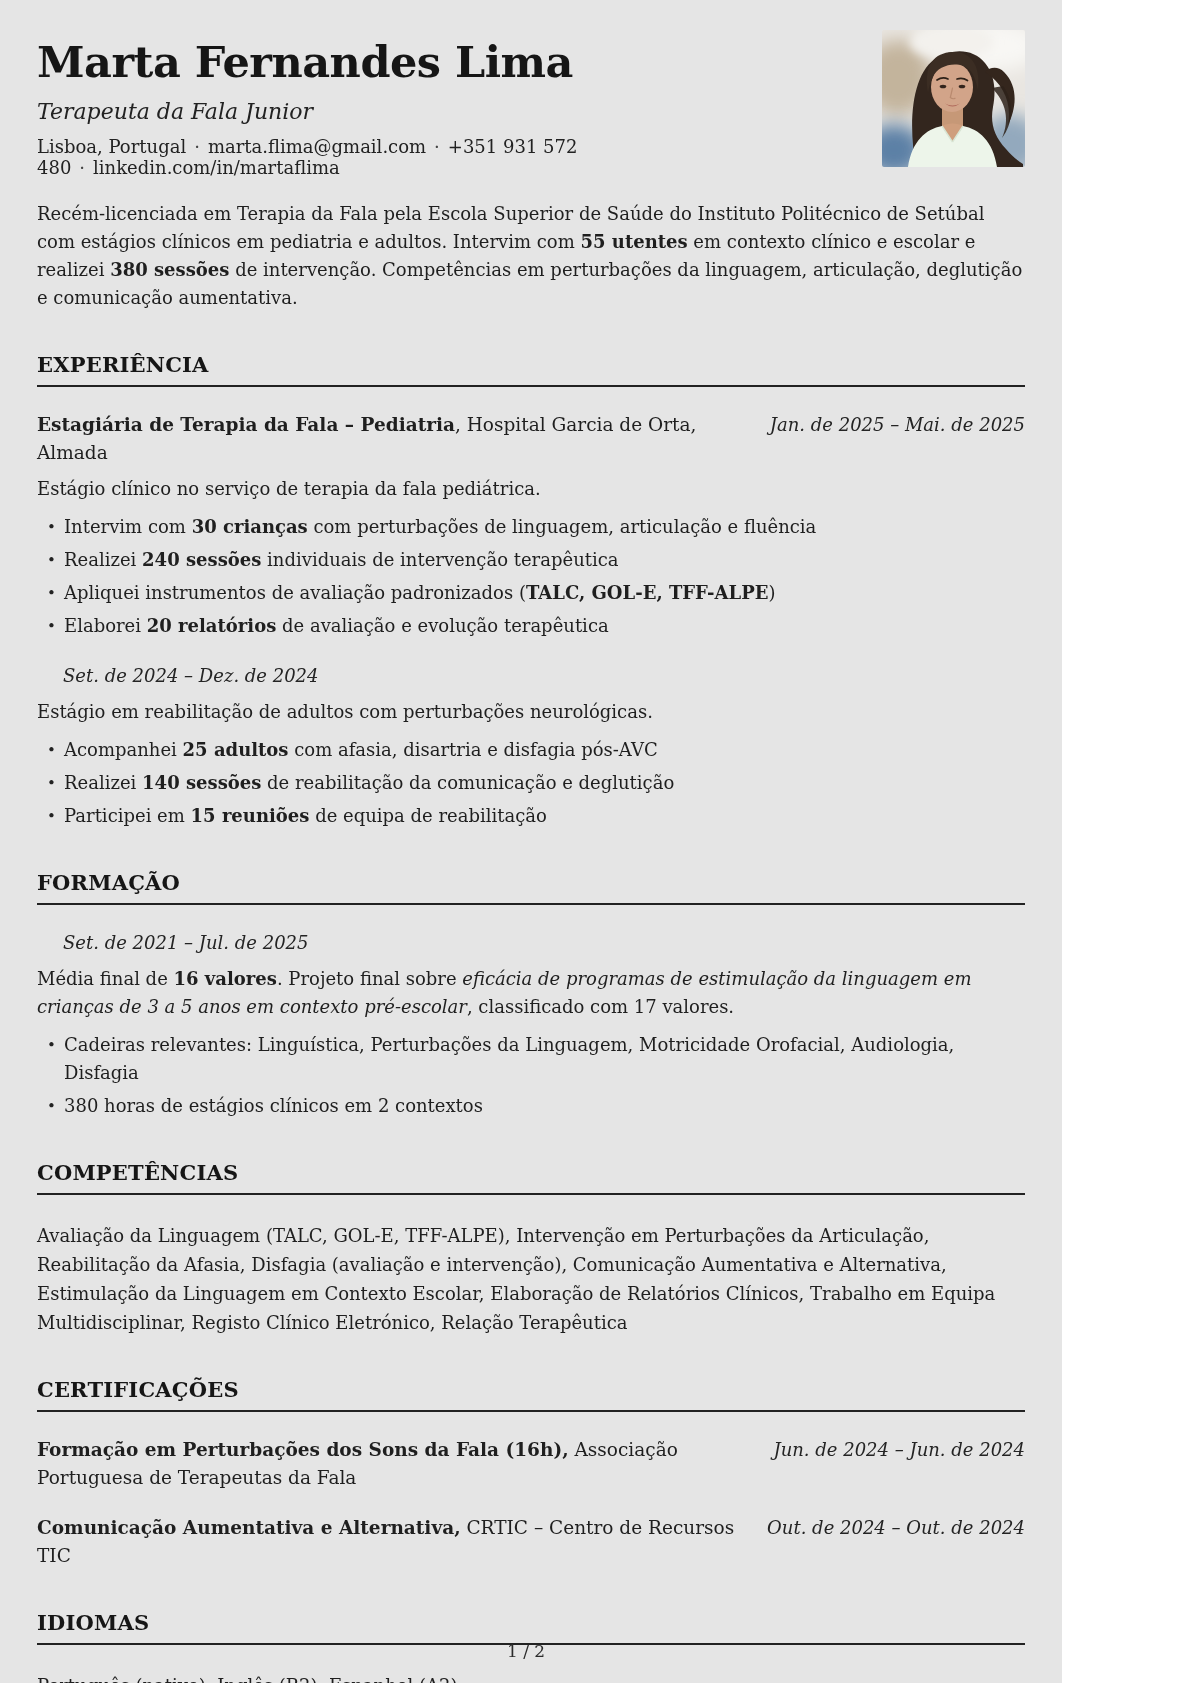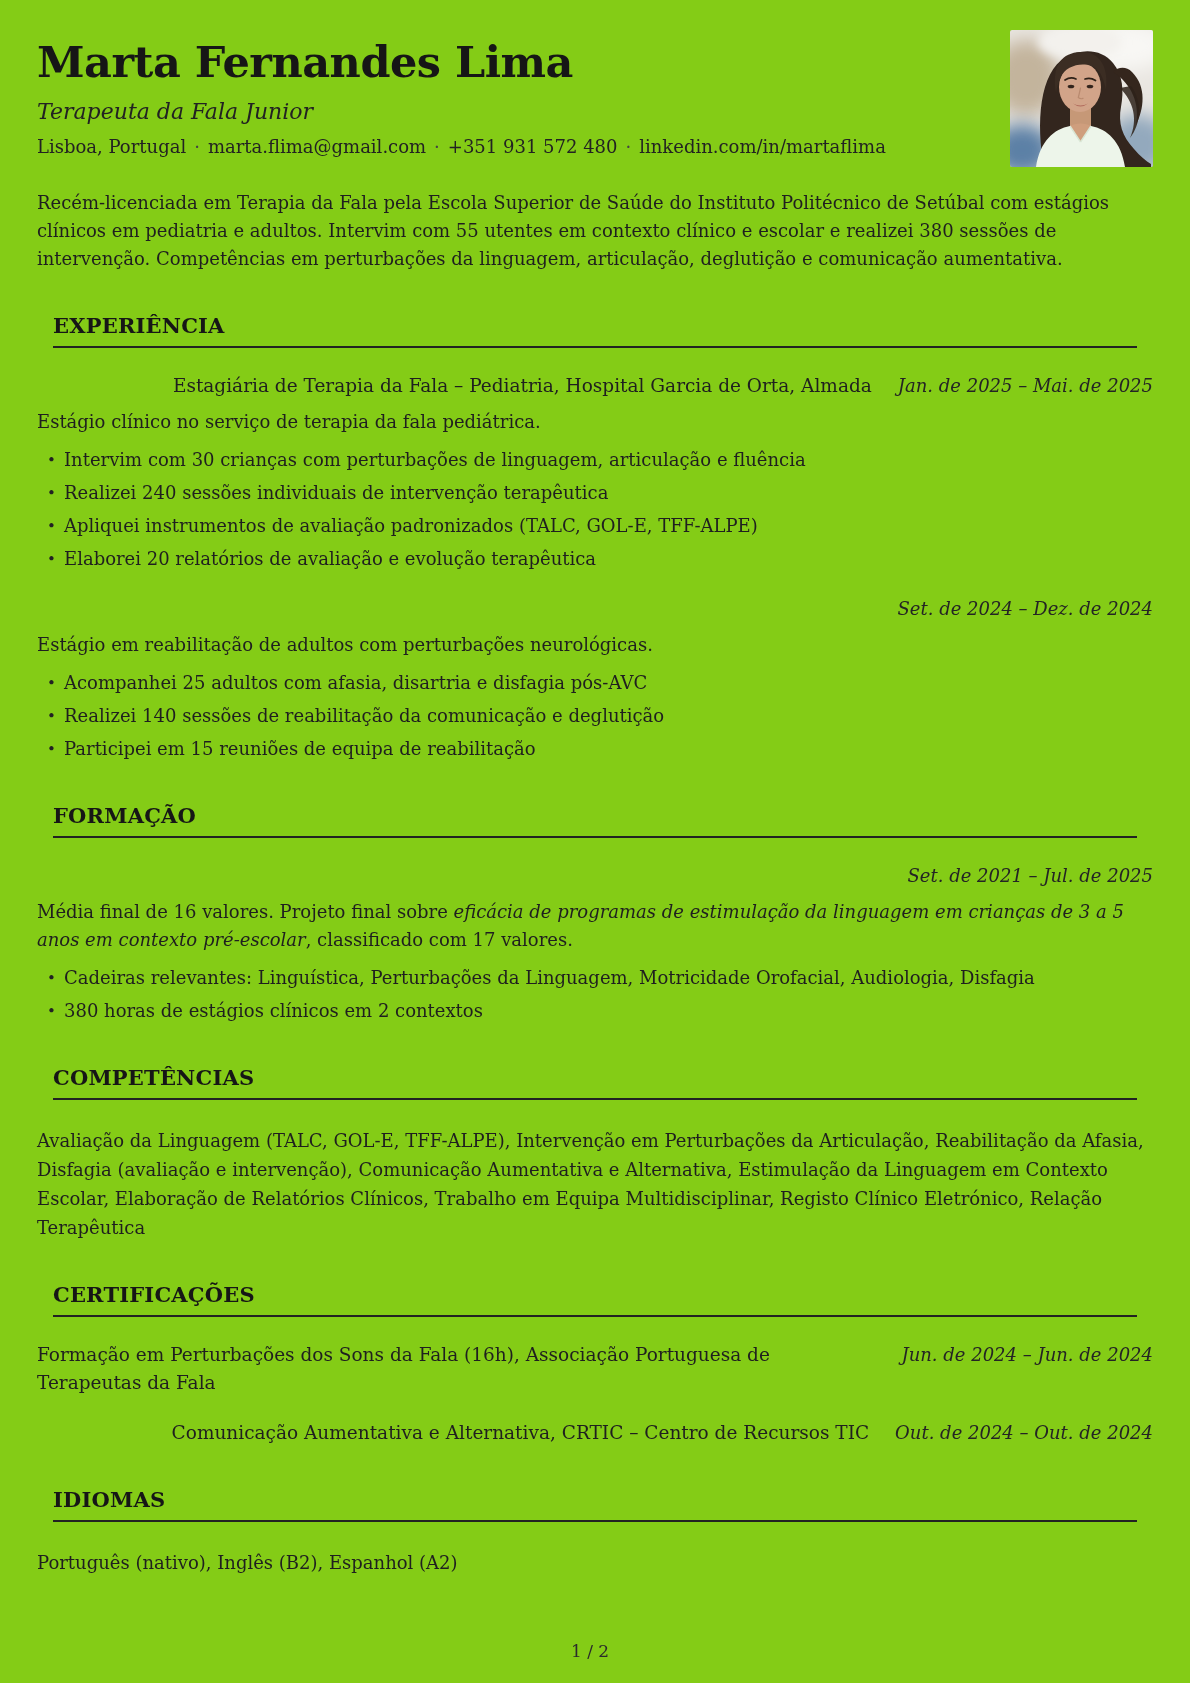--- a/index.html
+++ b/index.html
@@ -1,46 +1,46 @@
 <!DOCTYPE html>
 <html lang="pt"><head>
 <meta charset="utf-8">
 <style>
   html,body{margin:0;padding:0;background:#ffffff;}
   .page{
-    width:1190px;height:1683px;box-sizing:border-box;
-    background:#84cc16;color:#1f1f1f;
+    width:1062px;height:1683px;box-sizing:border-box;
+    background:#e5e5e5;color:#1f1f1f;
     font-family:"DejaVu Serif","Liberation Serif",serif;
     padding:30px 37px 0 37px;position:relative;overflow:hidden;
   }
   
   .header{display:flex;justify-content:space-between;align-items:flex-start;}
   .header-left{max-width:920px;}
   .name{font-size:43px;font-weight:700;line-height:1.05;margin:10px 0 0;letter-spacing:-0.5px;color:#161616;}
   .subtitle{font-size:22px;font-style:italic;margin-top:14px;color:#222;}
   .contact{font-size:18px;margin-top:12px;color:#222;}
   .sep{margin:0 8px;color:#444;}
   .photo{width:143px;height:137px;flex:0 0 auto;overflow:hidden;border-radius:2px;}
   .photo svg{display:block;}
   
   .summary{margin:22px 0 0;font-size:18px;line-height:28px;}
   
   section{margin-top:40px;}
-  .sec-h{font-size:21px;font-weight:700;margin:16px;padding-bottom:8px;border-bottom:2px solid #222;color:#161616;letter-spacing:.2px;}
+  .sec-h{font-size:21px;font-weight:700;margin:0;padding-bottom:8px;border-bottom:2px solid #222;color:#161616;letter-spacing:.2px;}
   .entry{margin-top:24px;}
   .entry + .entry{margin-top:22px;}
-  .entry-head{display:flex;justify-content:flex-end;align-items:flex-start;font-size:18.5px;line-height:28px;}
+  .entry-head{display:flex;justify-content:space-between;align-items:flex-start;font-size:18.5px;line-height:28px;}
   .entry-title{hyphens:auto;-webkit-hyphens:auto;}
   .entry-dates{font-style:italic;white-space:nowrap;margin-left:26px;font-size:18px;color:#242424;}
   .entry-desc{margin:8px 0 0;font-size:18px;line-height:28px;}
   ul.bullets{margin:10px 0 0;padding:0 0 0 27px;list-style:none;}
   ul.bullets li{position:relative;font-size:18px;line-height:28px;margin-top:5px;}
   ul.bullets li::before{content:"\2022";position:absolute;left:-17px;top:0;font-size:15px;color:#222;}
   .free-text{margin:26px 0 0;font-size:18px;line-height:29px;}
-  .b{font-weight:400;}
+  .b{font-weight:700;}
   .i{font-style:italic;}
   .page-num{position:absolute;left:0;right:10px;bottom:22px;text-align:center;font-size:17px;color:#2b2b2b;}
 </style>
 </head>
 <body>
 
 <div class="page">
 
   <header class="header">
     <div class="header-left">

